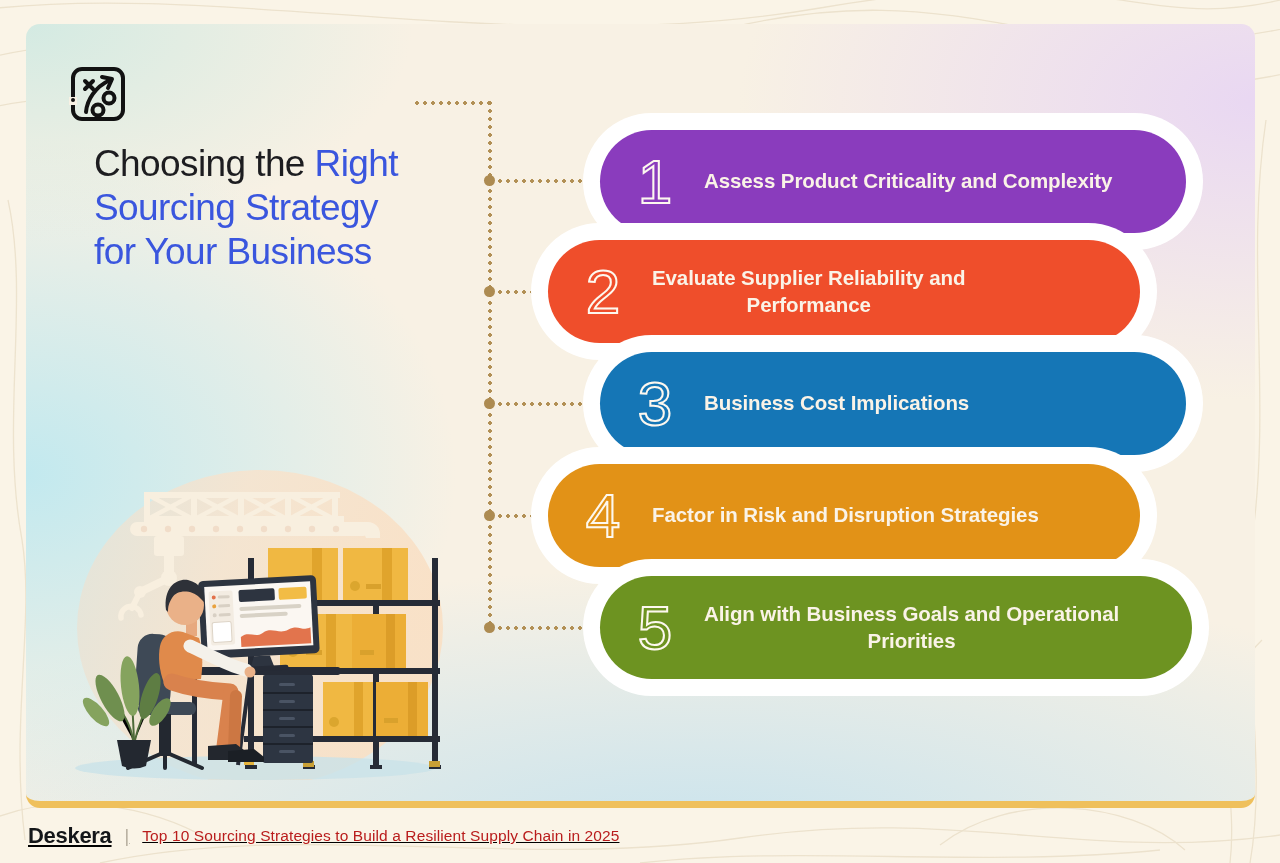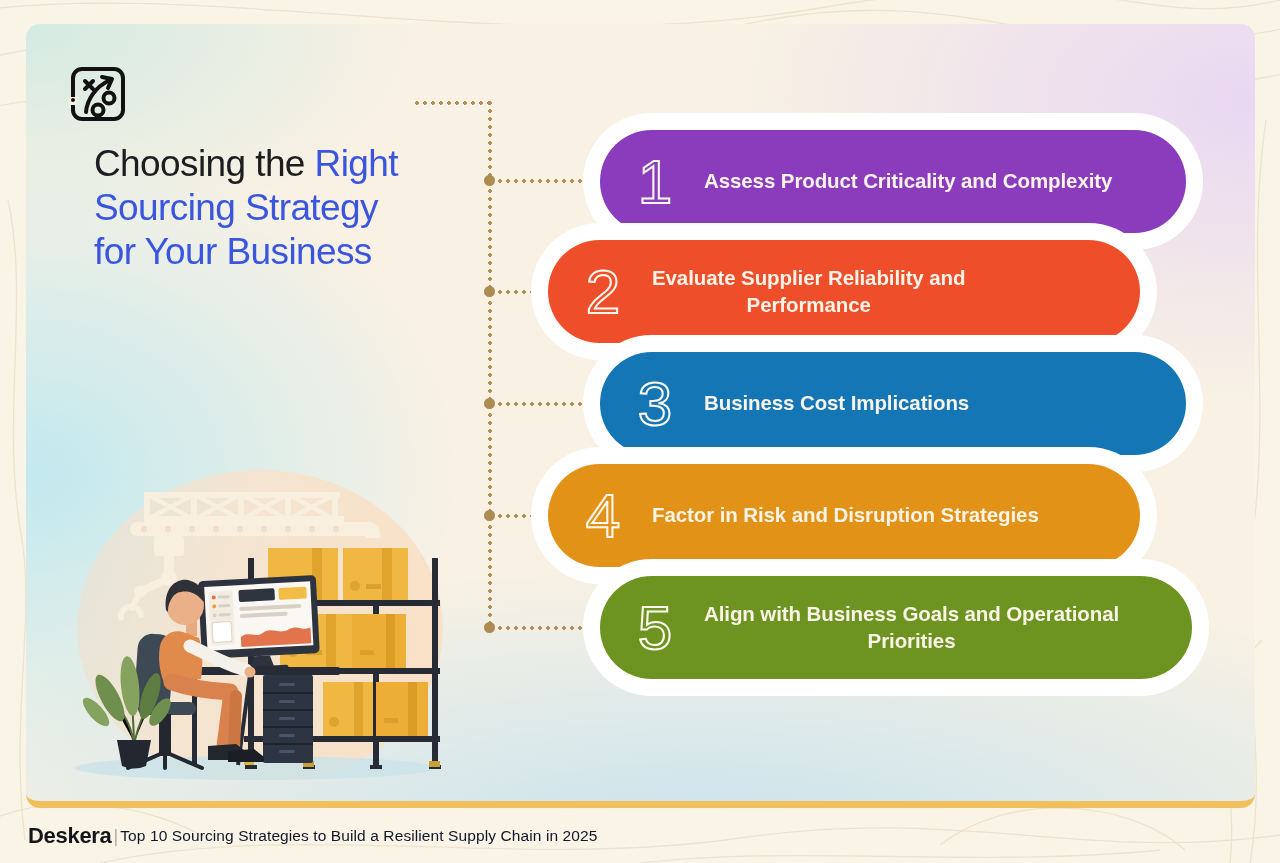--- a/index.html
+++ b/index.html
@@ -73,25 +73,25 @@
   .pill-2 { left:522px; top:216px; width:592px; background:#ef4e2b; }
   .pill-3 { left:574px; top:328px; width:586px; background:#1576b6; }
   .pill-4 { left:522px; top:440px; width:592px; background:#e29217; }
   .pill-5 { left:574px; top:552px; width:592px; background:#6d9321; }
 
   .illustration { position:absolute; left:34px; top:426px; width:400px; height:330px; z-index:1; }
 
   
   .footer {
     position:absolute; left:28px; top:821px; height:30px; z-index:2;
-    display:flex; align-items:center; gap:2px;
+    display:flex; align-items:center; gap:13px;text-decoration:underline;
   }
   .brand { font-size:22px; font-weight:800; color:#141619; letter-spacing:-0.3px; }
   .fdiv  { font-size:18px; color:#b3ab9c; }
-  .tagline { font-size:15.5px; color:#0f172a; letter-spacing:0.1px; }
+  .tagline { font-size:15.5px; color:#b91c1c; letter-spacing:0.1px; }
 </style>
 </head>
 <body>
 
 <svg class="contours" viewBox="0 0 1280 863" fill="none">
   <g stroke="#eadfc9" stroke-width="1.3" opacity="0.85">
     <path d="M-20,60 C180,5 420,110 700,35 S1040,85 1300,25"></path>
     <path d="M-20,110 C160,65 390,150 640,80 S1060,130 1300,70"></path>
     <path d="M-20,10 C220,-20 520,60 820,8 S1140,40 1300,-5"></path>
     <path d="M8,200 C30,300 0,420 22,540 C35,620 10,720 25,840"></path>

